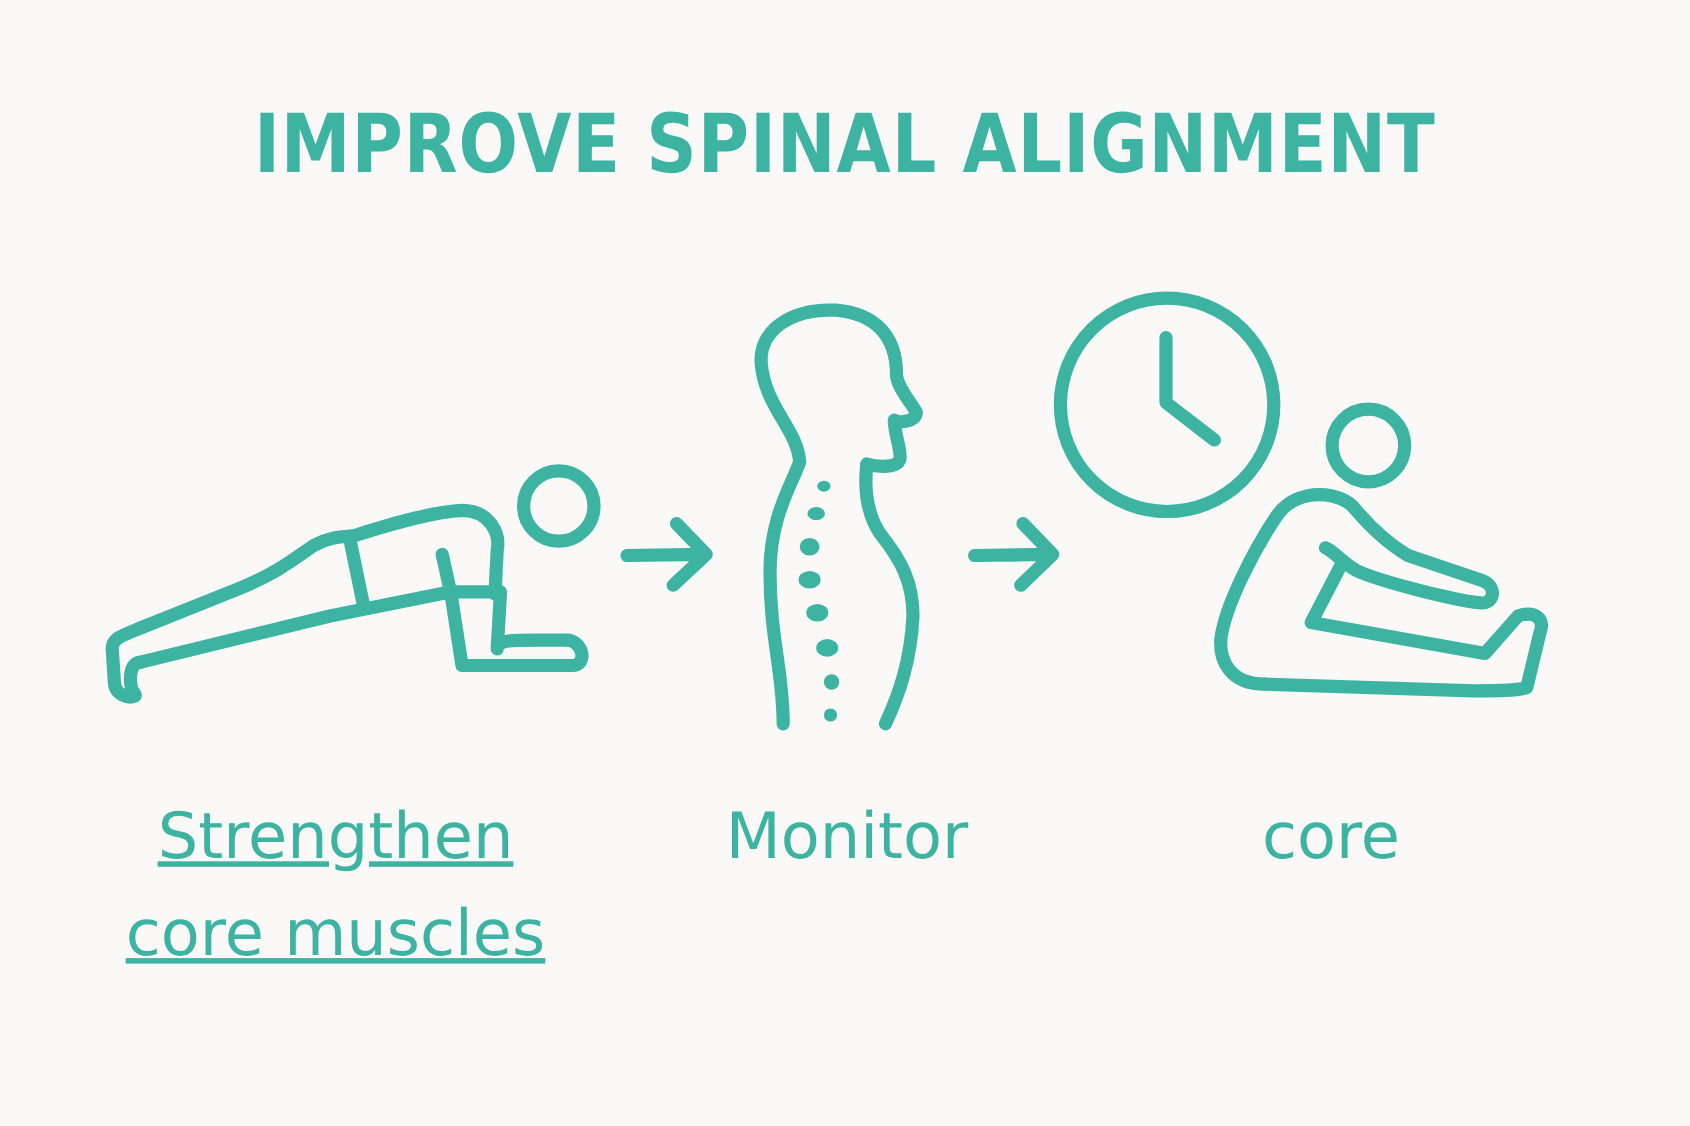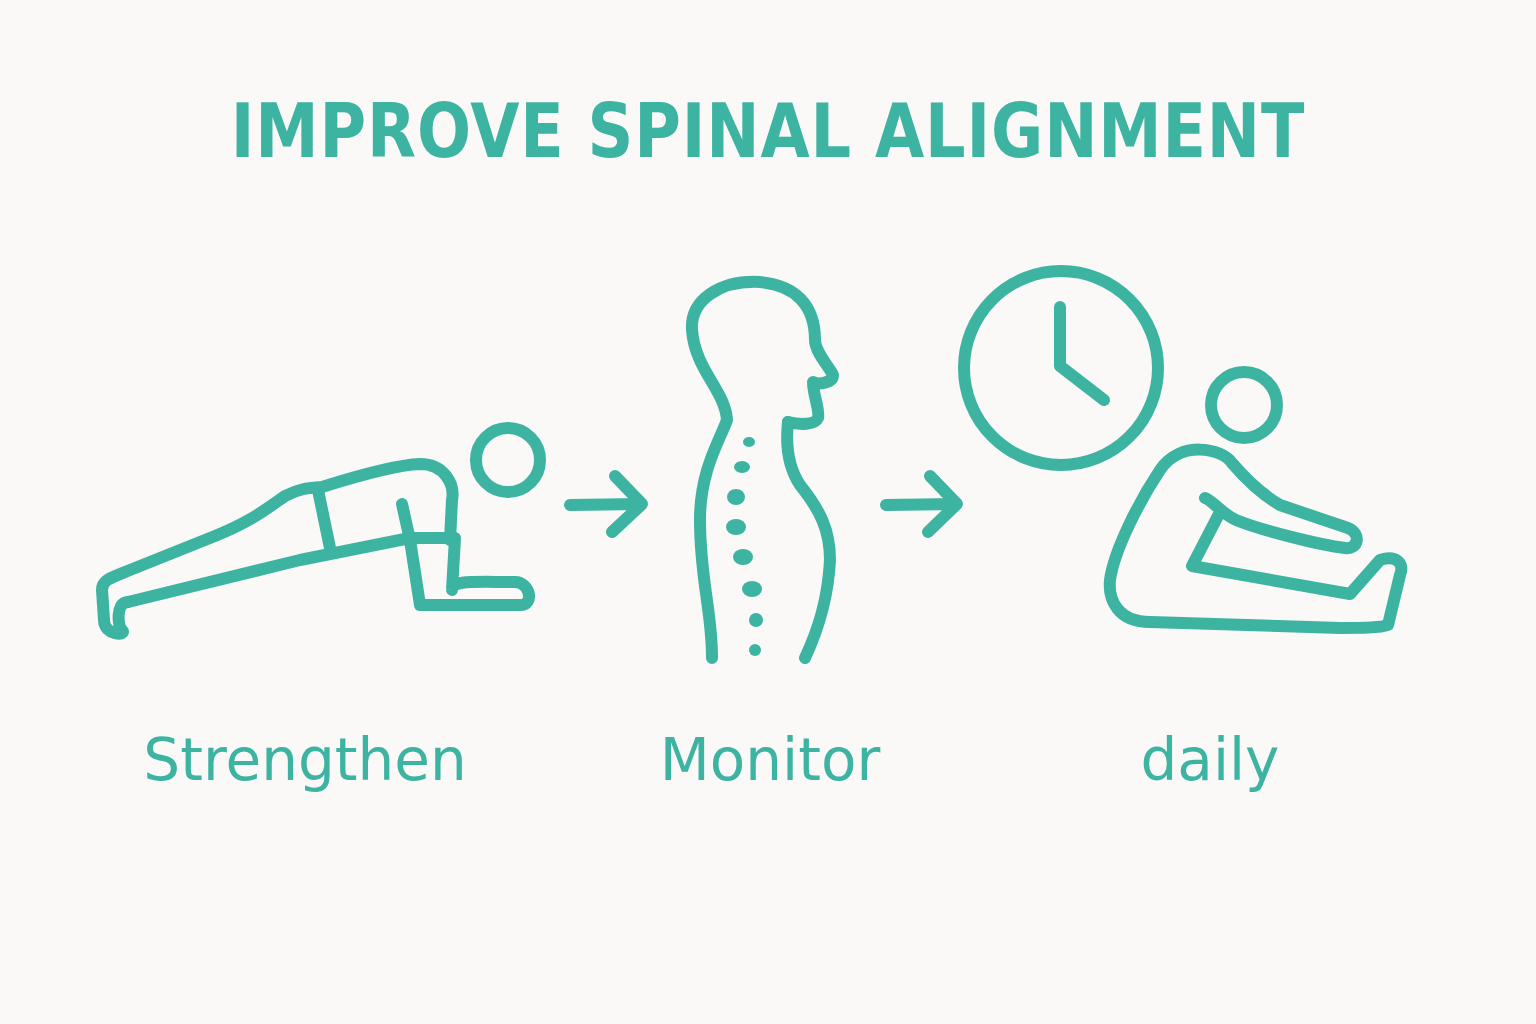--- a/index.html
+++ b/index.html
@@ -20,21 +20,21 @@
   }
   svg.art { position: absolute; left: 0; top: 0; }
   .caption {
     position: absolute; top: 716px;
     text-align: center;
     font-family: "DejaVu Sans", sans-serif;
     font-size: 58px; line-height: 88px;
     color: #3db3a1;
   }
   .caption span { display: block; white-space: nowrap; }
-  #cap1 { left: 60px; width: 490px; }
+  #cap1 { left: 60px; width: 490px; text-decoration: underline; }
   #cap2 { left: 560px; width: 420px; }
   #cap3 { left: 1000px; width: 420px; }
 </style>
 </head>
 <body>
 
 <div class="title">IMPROVE SPINAL ALIGNMENT</div>
 
 <svg class="art" width="1536" height="1024" viewBox="0 0 1536 1024">
   <g fill="none" stroke="#3db3a1" stroke-width="12" stroke-linecap="round" stroke-linejoin="round">
@@ -77,19 +77,20 @@
     <g>
       <circle cx="1244" cy="405" r="33"></circle>
       <path d="M1150 622 C1118 622 1108 600 1110 580 C1114 550 1140 500 1160 470 C1180 440 1222 448 1232 463 C1250 484 1268 498 1280 505 L1348 528 C1362 534 1358 550 1345 548 C1320 545 1260 530 1236 520 C1222 514 1212 500 1205 498"></path>
       <path d="M1220 512 L1192 566 L1350 594 L1380 560 C1395 555 1405 562 1400 575 L1388 625 C1380 628 1360 628 1340 628 L1150 622"></path>
     </g>
   </g>
 </svg>
 
 <div class="caption" id="cap1">
   <span>Strengthen</span>
+  <span>core muscles</span>
 </div>
 <div class="caption" id="cap2">
   <span>Monitor</span>
 </div>
 <div class="caption" id="cap3">
-  <span>daily</span>
+  <span>core</span>
 </div>
 
 </body></html>

